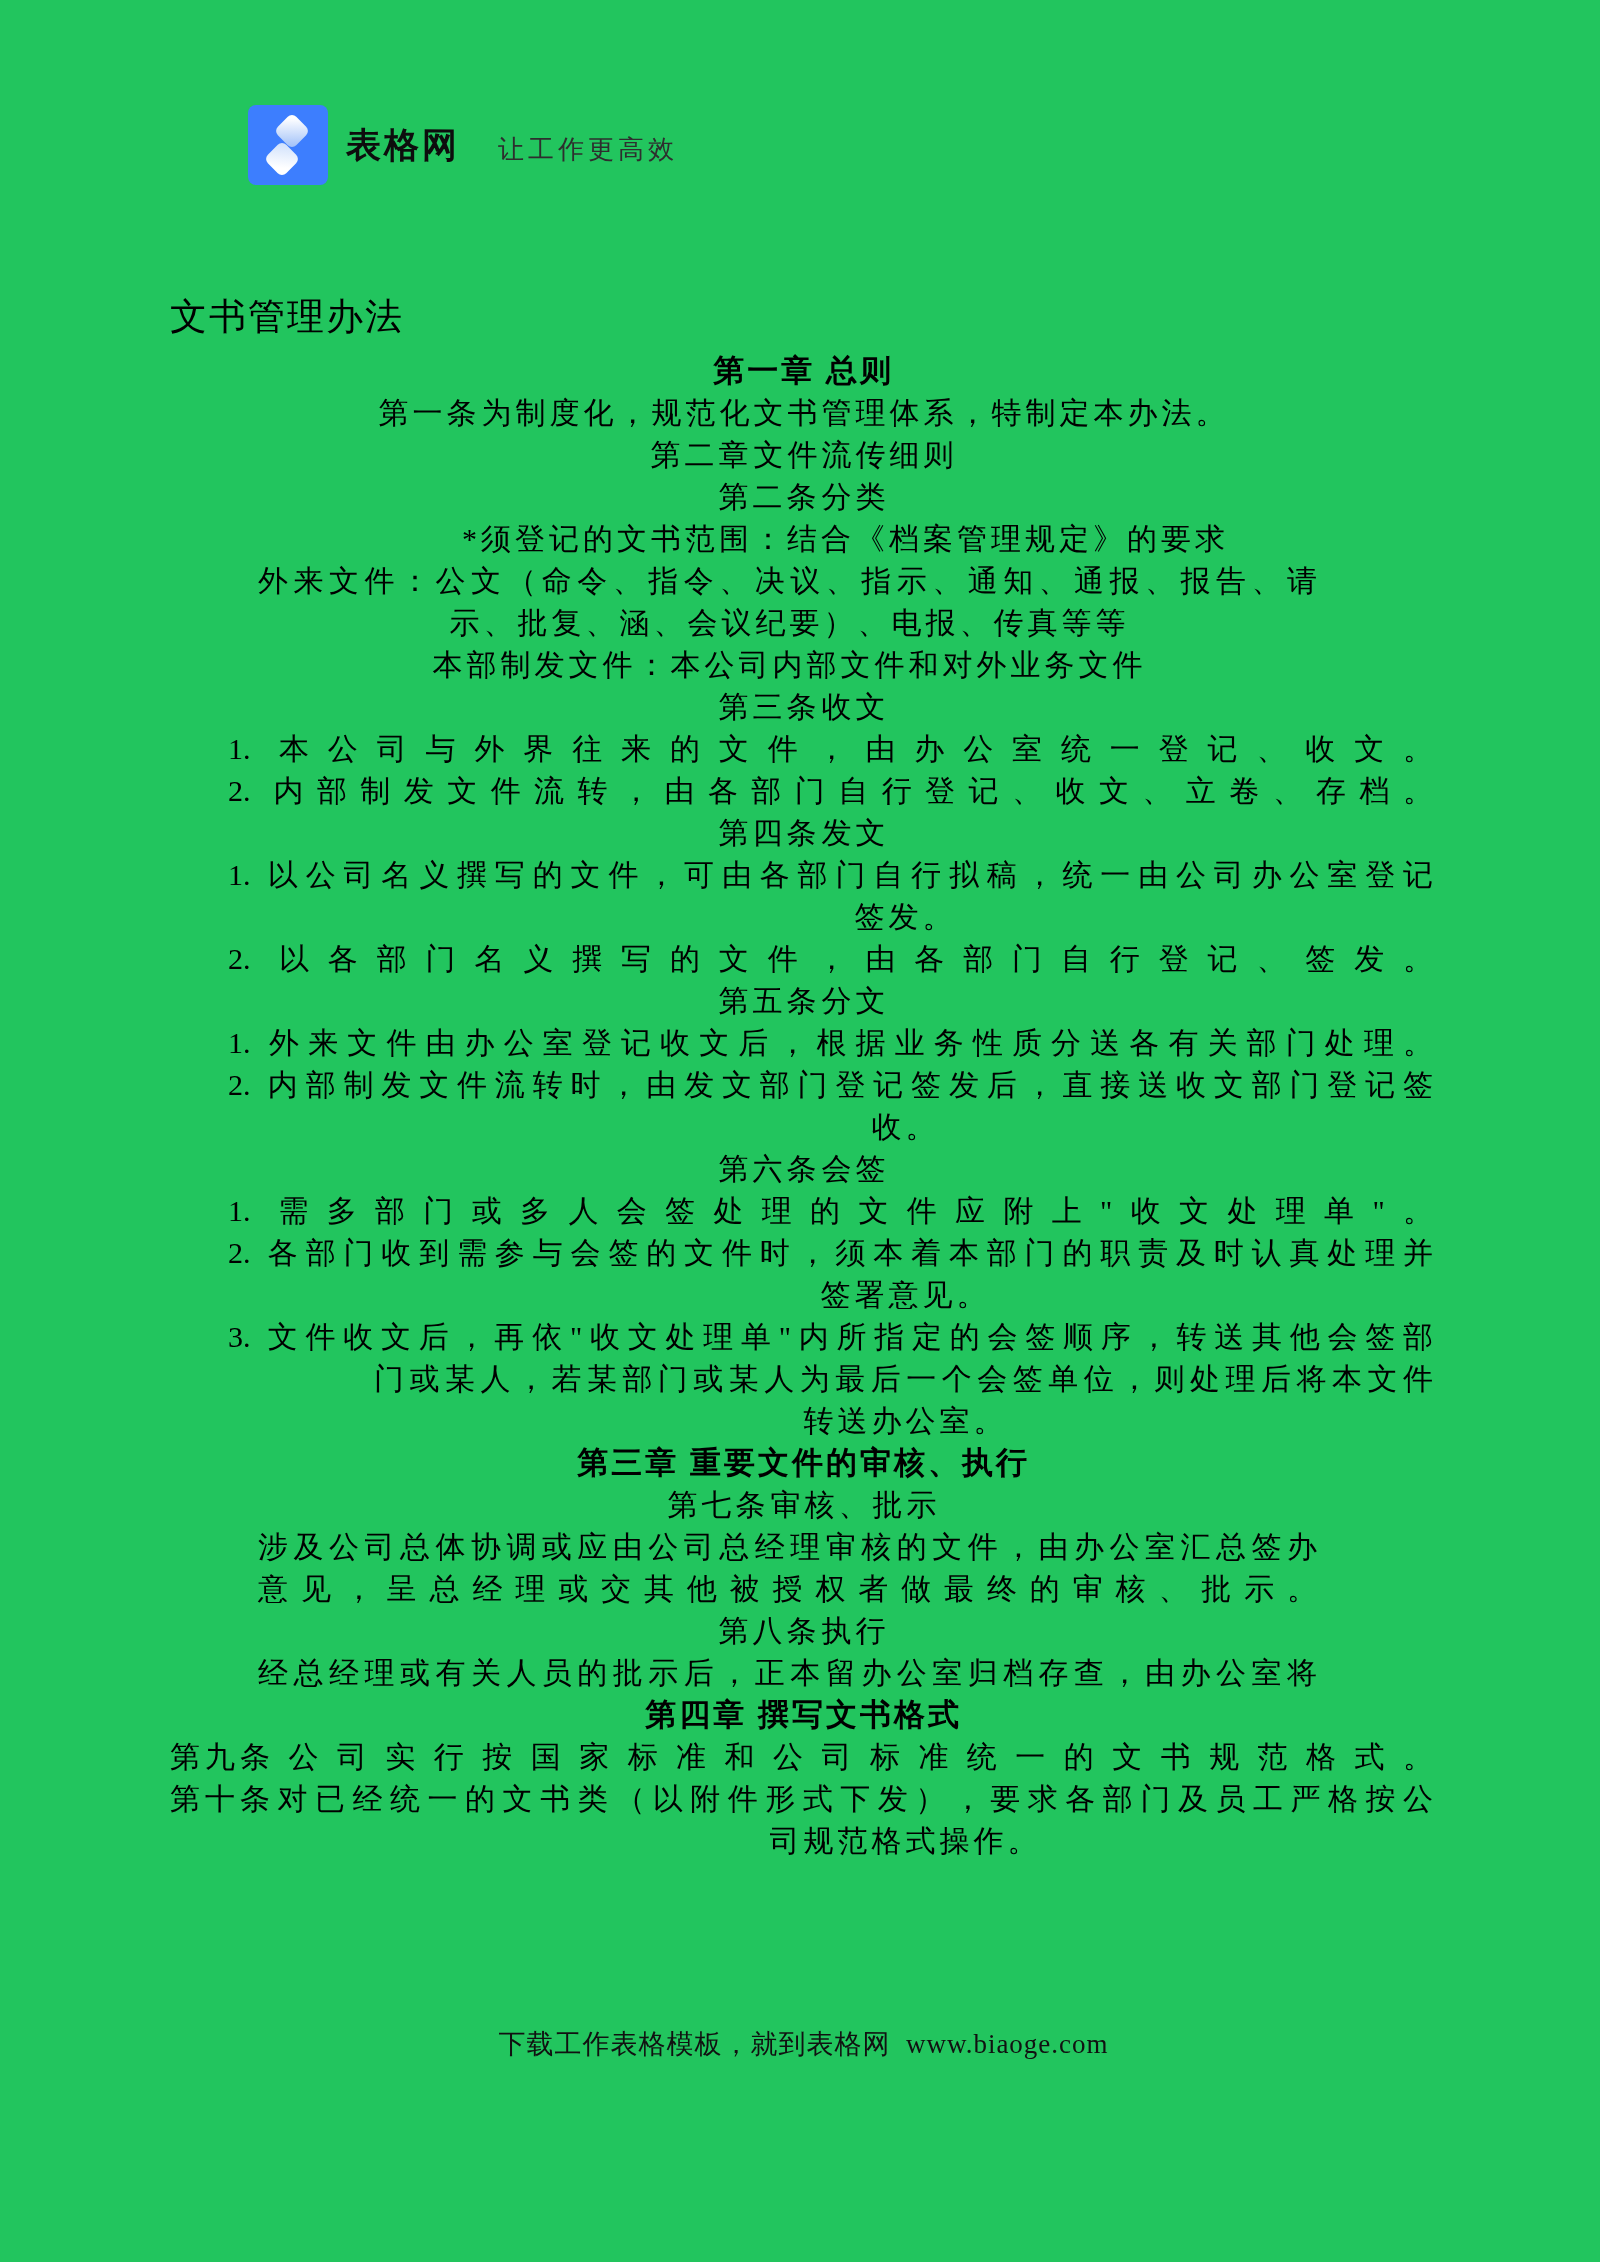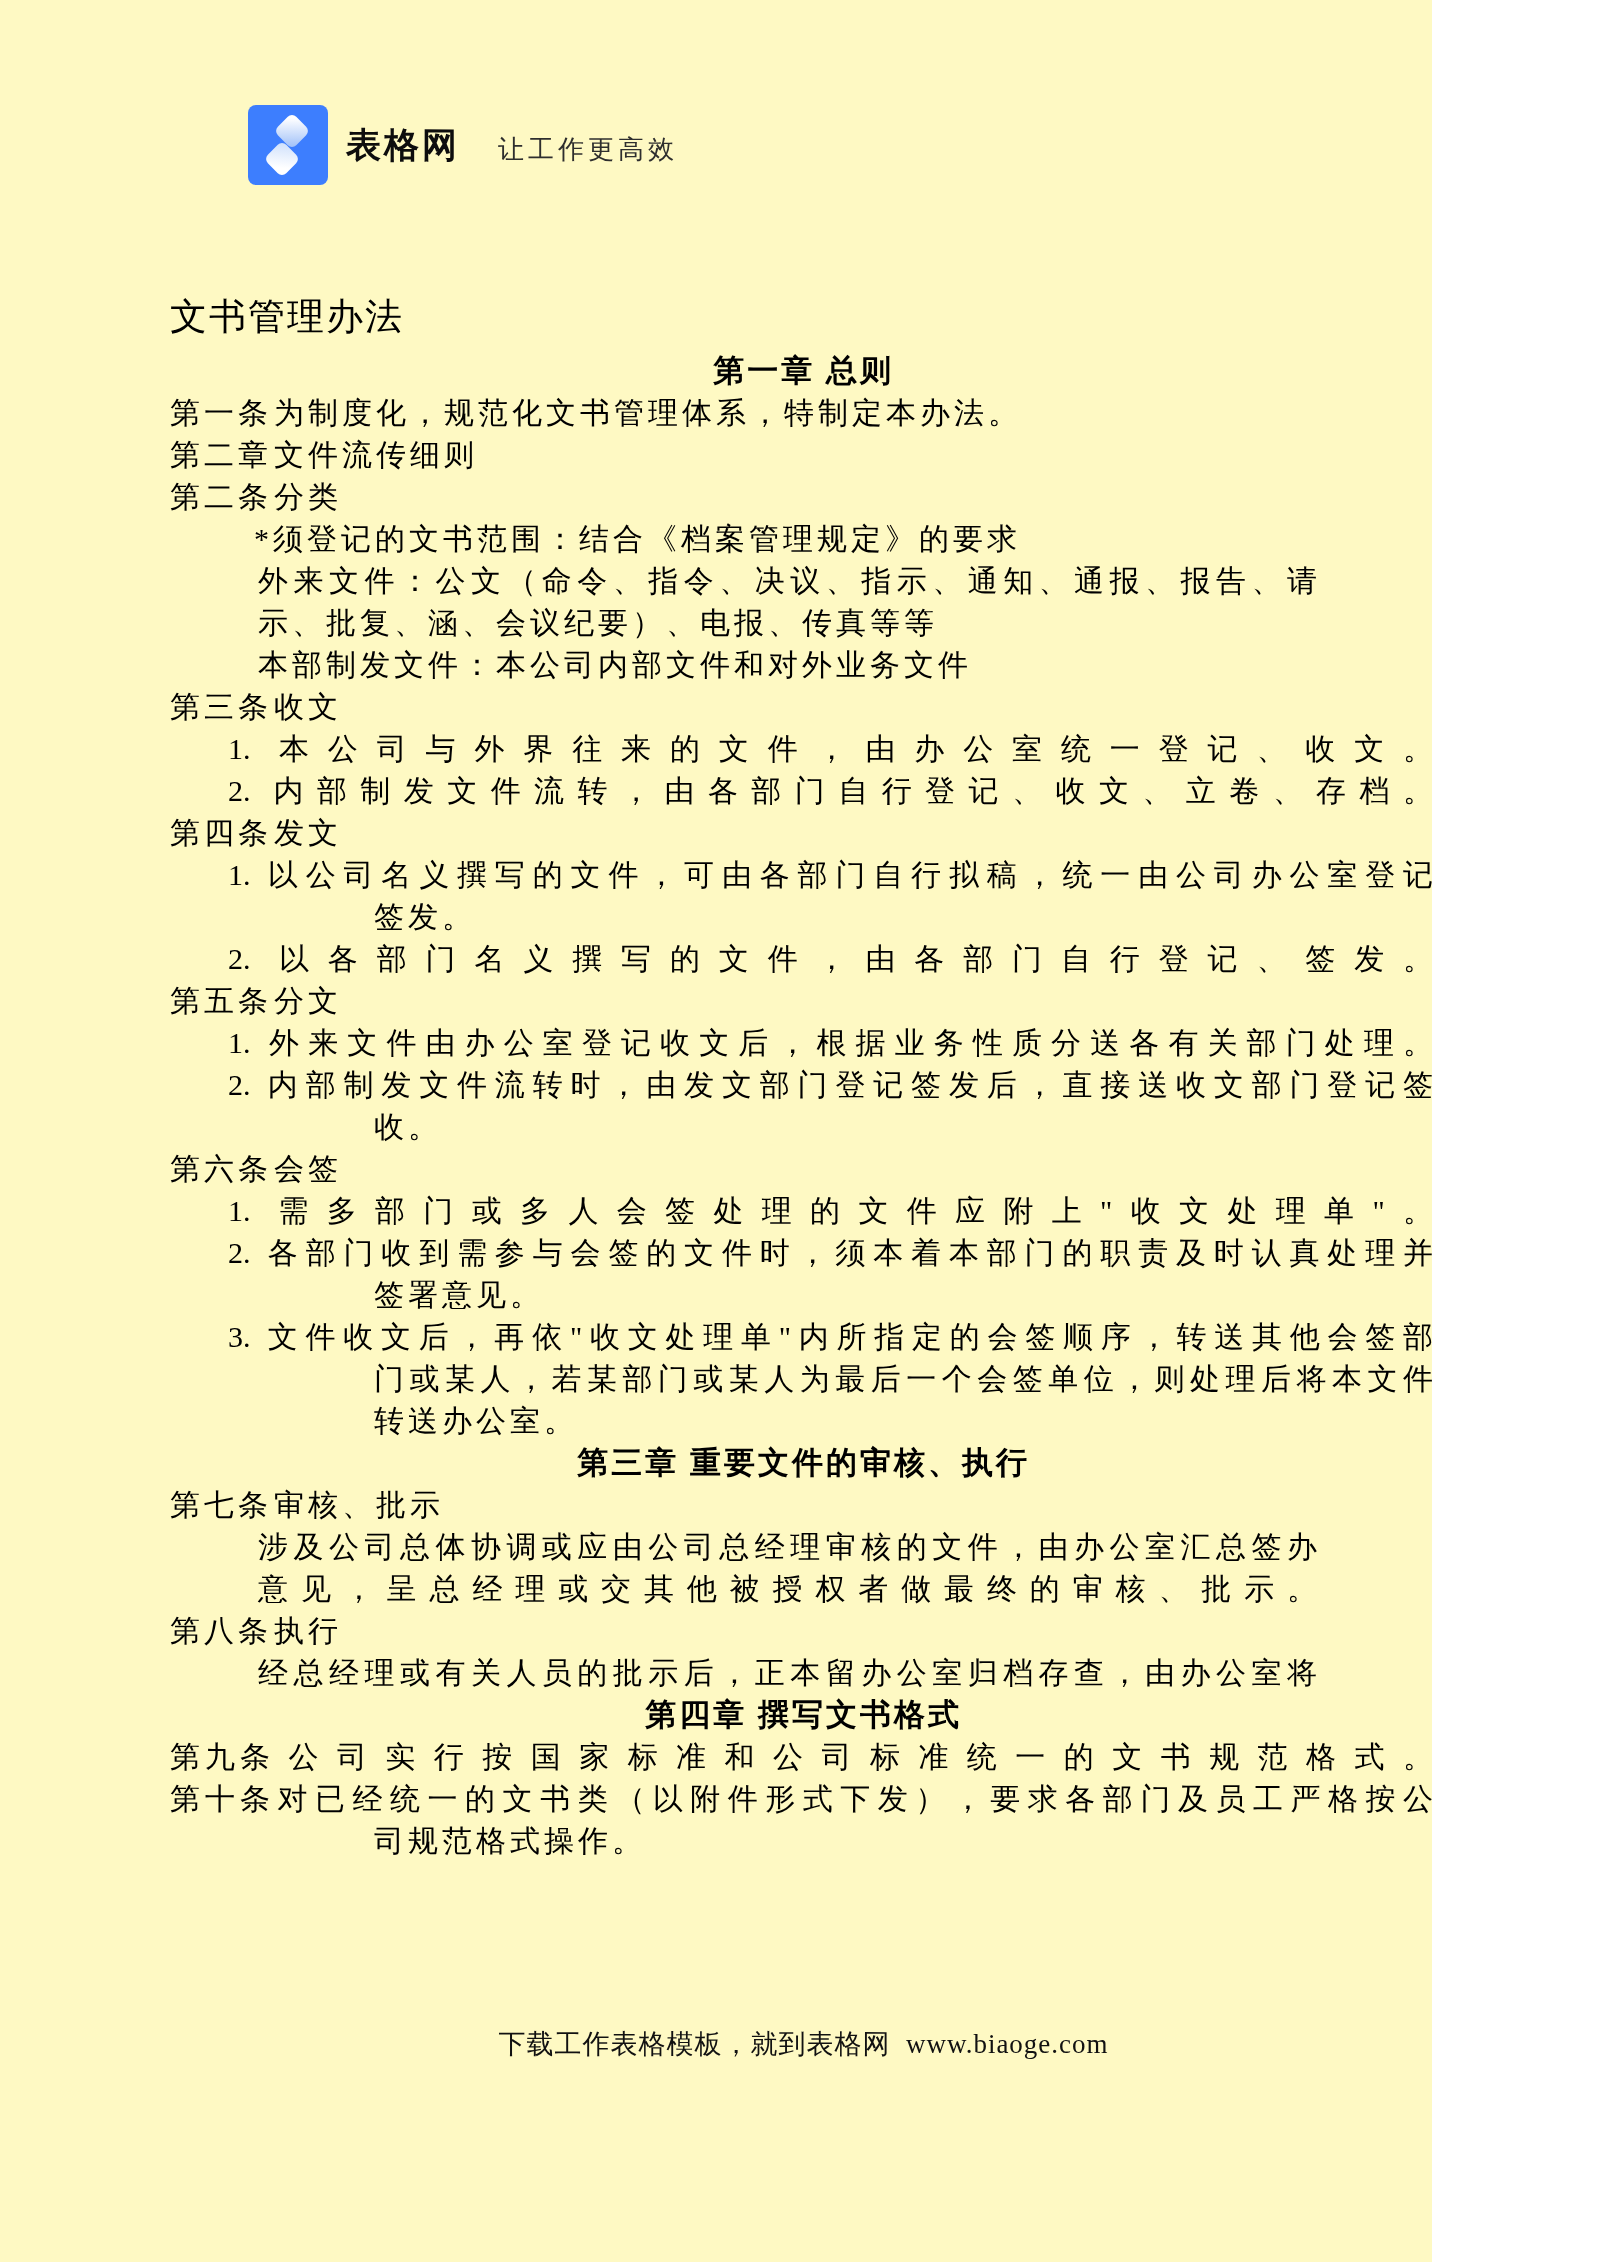--- a/index.html
+++ b/index.html
@@ -1,17 +1,17 @@
 <!DOCTYPE html>
 <html><head>
 <meta charset="utf-8">
 <style>
   html,body { margin:0; padding:0; background:#ffffff; }
   .page {
-    position:relative; width:1432px; height:2262px; background:#fef9c3;
+    position:relative; width:1600px; height:2262px; background:#22c55e;
     font-family:"Liberation Serif","DejaVu Serif",serif; color:#000;
     overflow:hidden;
   }
   
   .header { position:absolute; left:248px; top:105px; height:80px; display:flex; align-items:center; }
   .logo {
     position:relative; width:80px; height:80px; border-radius:8px; flex:0 0 auto;
     overflow:hidden;
   }
   .logo .d1 {
@@ -30,21 +30,21 @@
   }
   .slogan {
     margin-left:38px; font-size:26px; letter-spacing:4px; color:#2e2e2e; padding-top:8px;
   }
   
   .doc-title {
     position:absolute; left:170px; top:294px; width:1267px; height:46px; line-height:46px;
     text-align:left; font-size:37px; letter-spacing:2px;
   }
   .body { position:absolute; left:170px; top:350px; width:1267px; }
-  .line { height:42px; line-height:42px; font-size:30px; letter-spacing:4px; white-space:nowrap; }
+  .line { height:42px; line-height:42px; font-size:30px; letter-spacing:4px; white-space:nowrap;text-align:center; }
   .chapter { font-weight:bold; font-size:31px; text-align:center; letter-spacing:3px; white-space:normal; }
   .clause .lbl { display:inline-block; width:104px; letter-spacing:4px; }
   .num { margin-left:58px; width:1209px; }
   .num .no { display:inline-block; width:36px; letter-spacing:0; }
   .sub  { margin-left:88px; width:1063px; }
   .cont { margin-left:204px; width:1063px; }
   .star { margin-left:84px; }
   .fill { text-align:justify; text-align-last:justify; white-space:normal; }
   
   .footer {

